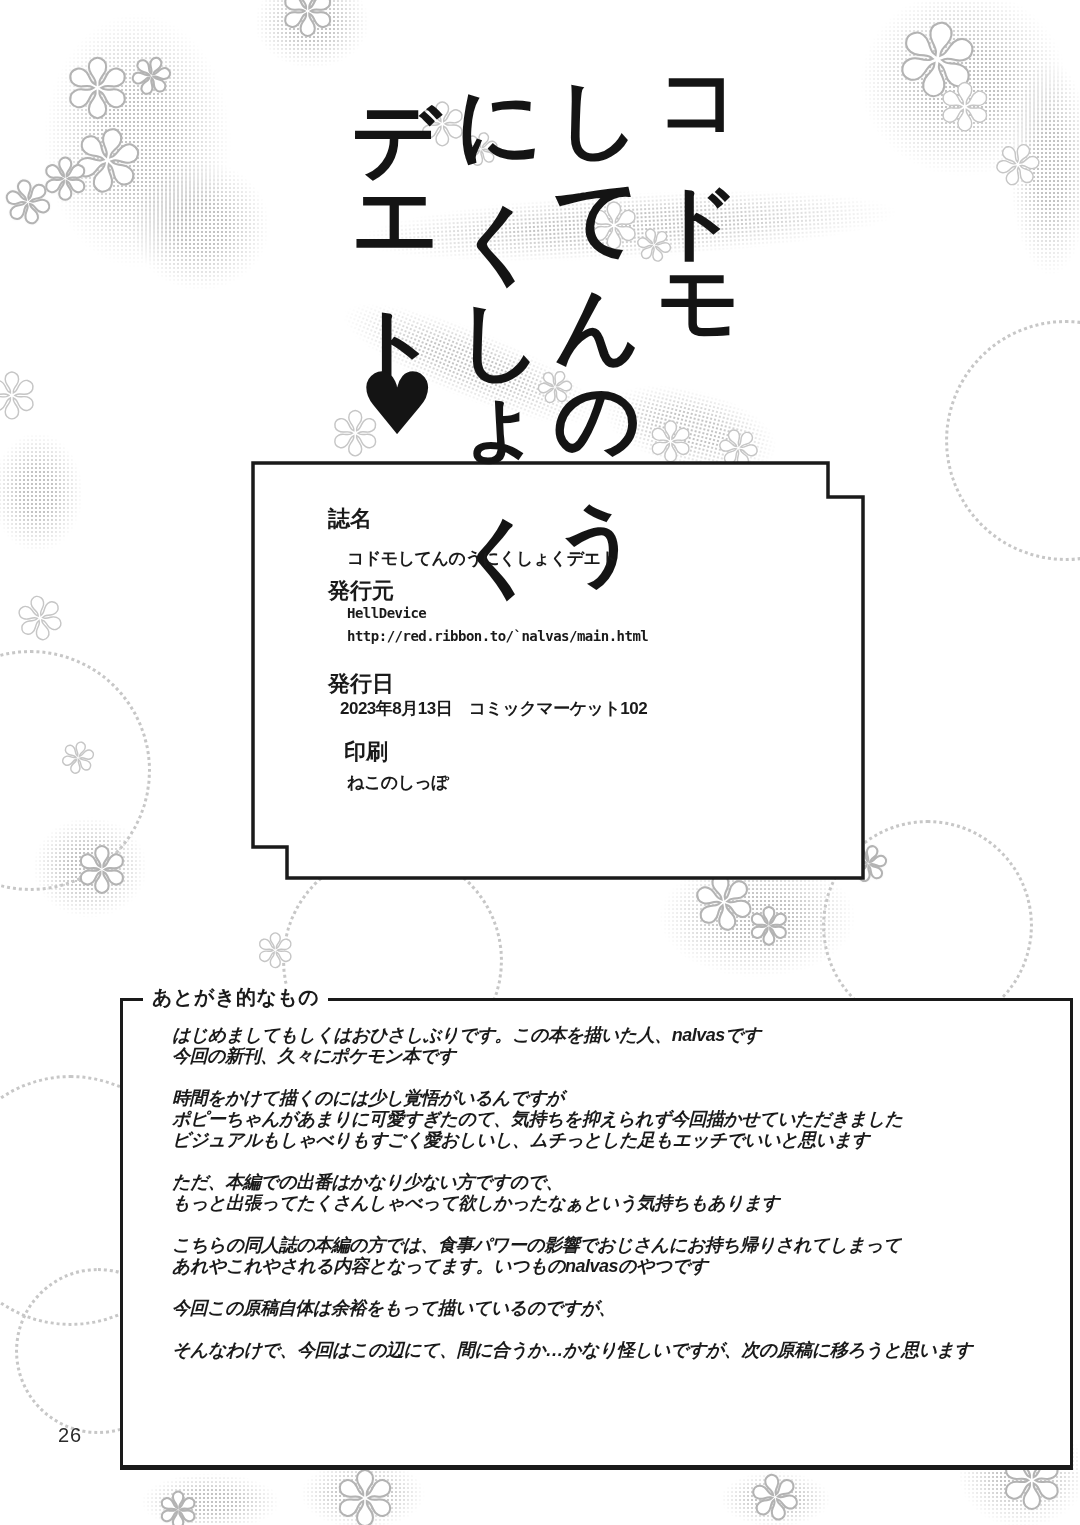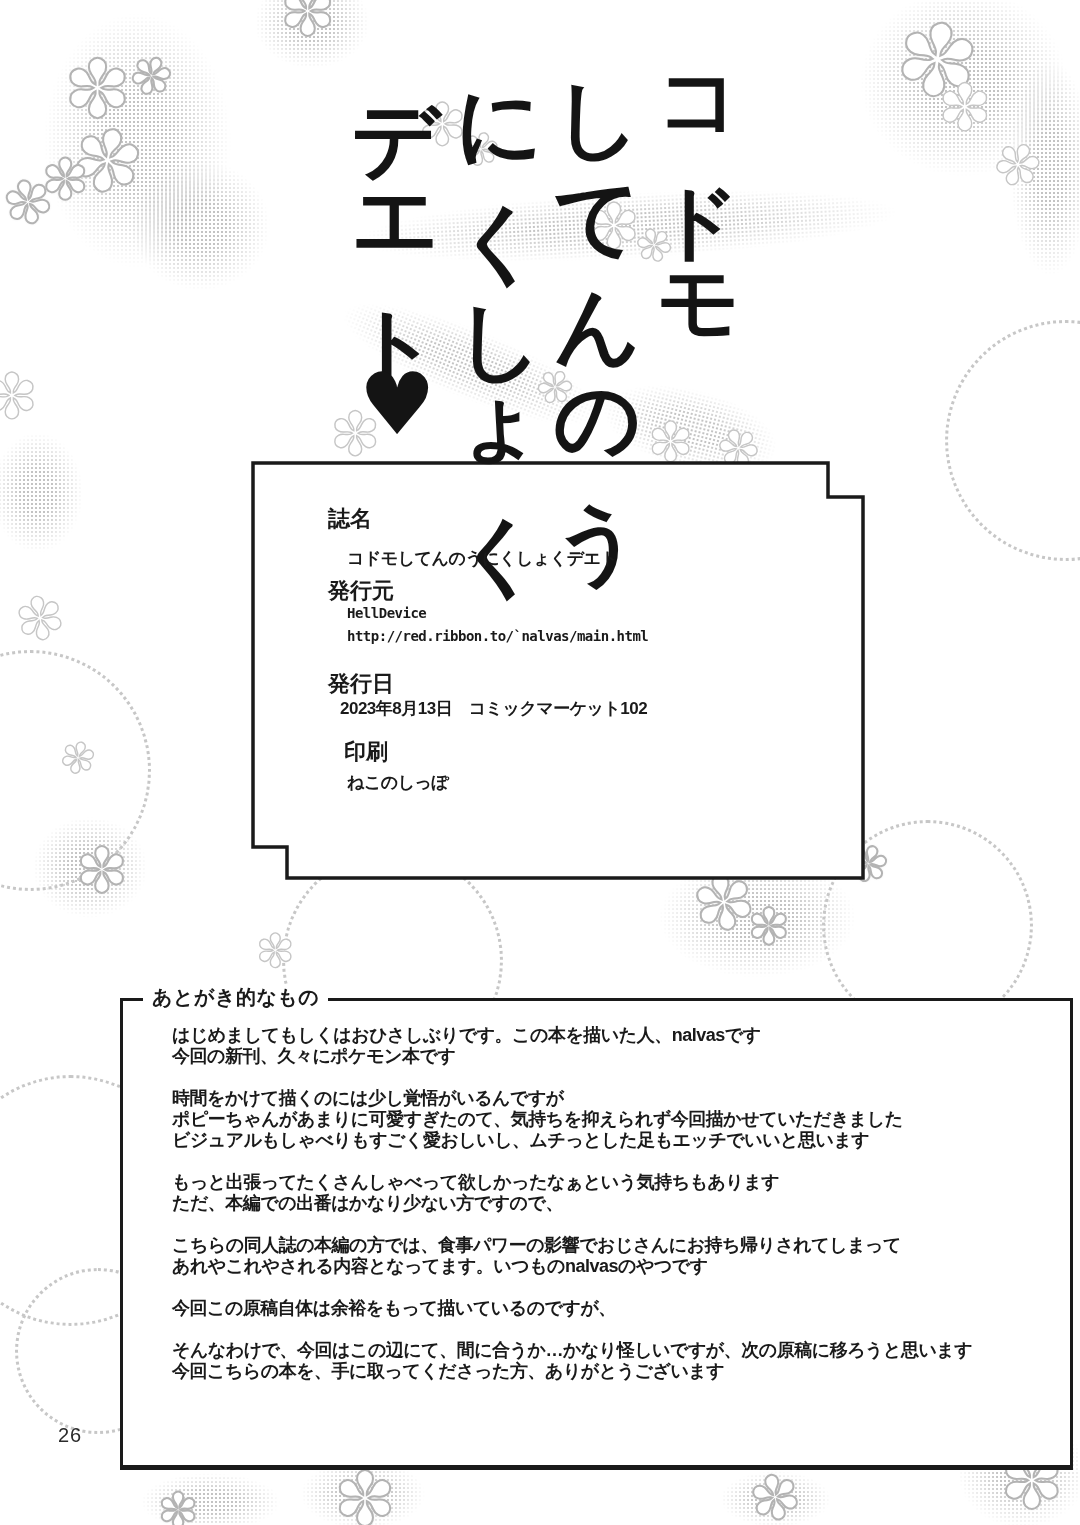--- a/index.html
+++ b/index.html
@@ -58,21 +58,21 @@
   }
   .afterword-heading {
     position:absolute; z-index:2; left:143px; top:984px;
     background:#fff; padding:0 9px;
     font-size:20px; font-weight:bold; letter-spacing:0.5px; white-space:nowrap;
   }
   .afterword-text {
     position:absolute; z-index:2; left:172px; top:1025px; width:892px;
     font-size:18px; font-weight:bold; line-height:21px; letter-spacing:-0.5px;
   }
-  .afterword-text .line { min-height:21px; white-space:nowrap; }
+  .afterword-text .line { min-height:21px; white-space:nowrap;font-style:italic; }
   .page-number {
     position:absolute; z-index:2; left:58px; top:1424px;
     font-size:20px; color:#2b2b2b; letter-spacing:1px;
   }
 </style>
 </head>
 <body>
 
 <div class="page">
 
@@ -157,27 +157,26 @@
   <div class="afterword-heading">あとがき的なもの</div>
 
   <div class="afterword-text">
     <div class="line">はじめましてもしくはおひさしぶりです。この本を描いた人、nalvasです</div>
     <div class="line">今回の新刊、久々にポケモン本です</div>
     <div class="line"></div>
     <div class="line">時間をかけて描くのには少し覚悟がいるんですが</div>
     <div class="line">ポピーちゃんがあまりに可愛すぎたのて、気持ちを抑えられず今回描かせていただきました</div>
     <div class="line">ビジュアルもしゃべりもすごく愛おしいし、ムチっとした足もエッチでいいと思います</div>
     <div class="line"></div>
+    <div class="line">ただ、本編での出番はかなり少ない方ですので、</div>
     <div class="line">もっと出張ってたくさんしゃべって欲しかったなぁという気持ちもあります</div>
-    <div class="line">ただ、本編での出番はかなり少ない方ですので、</div>
     <div class="line"></div>
     <div class="line">こちらの同人誌の本編の方では、食事パワーの影響でおじさんにお持ち帰りされてしまって</div>
     <div class="line">あれやこれやされる内容となってます。いつものnalvasのやつです</div>
     <div class="line"></div>
     <div class="line">今回この原稿自体は余裕をもって描いているのですが、</div>
     <div class="line"></div>
     <div class="line">そんなわけで、今回はこの辺にて、間に合うか…かなり怪しいですが、次の原稿に移ろうと思います</div>
-    <div class="line">今回こちらの本を、手に取ってくださった方、ありがとうございます</div>
   </div>
 
   <div class="page-number">26</div>
 
 </div>
 
 </body></html>

